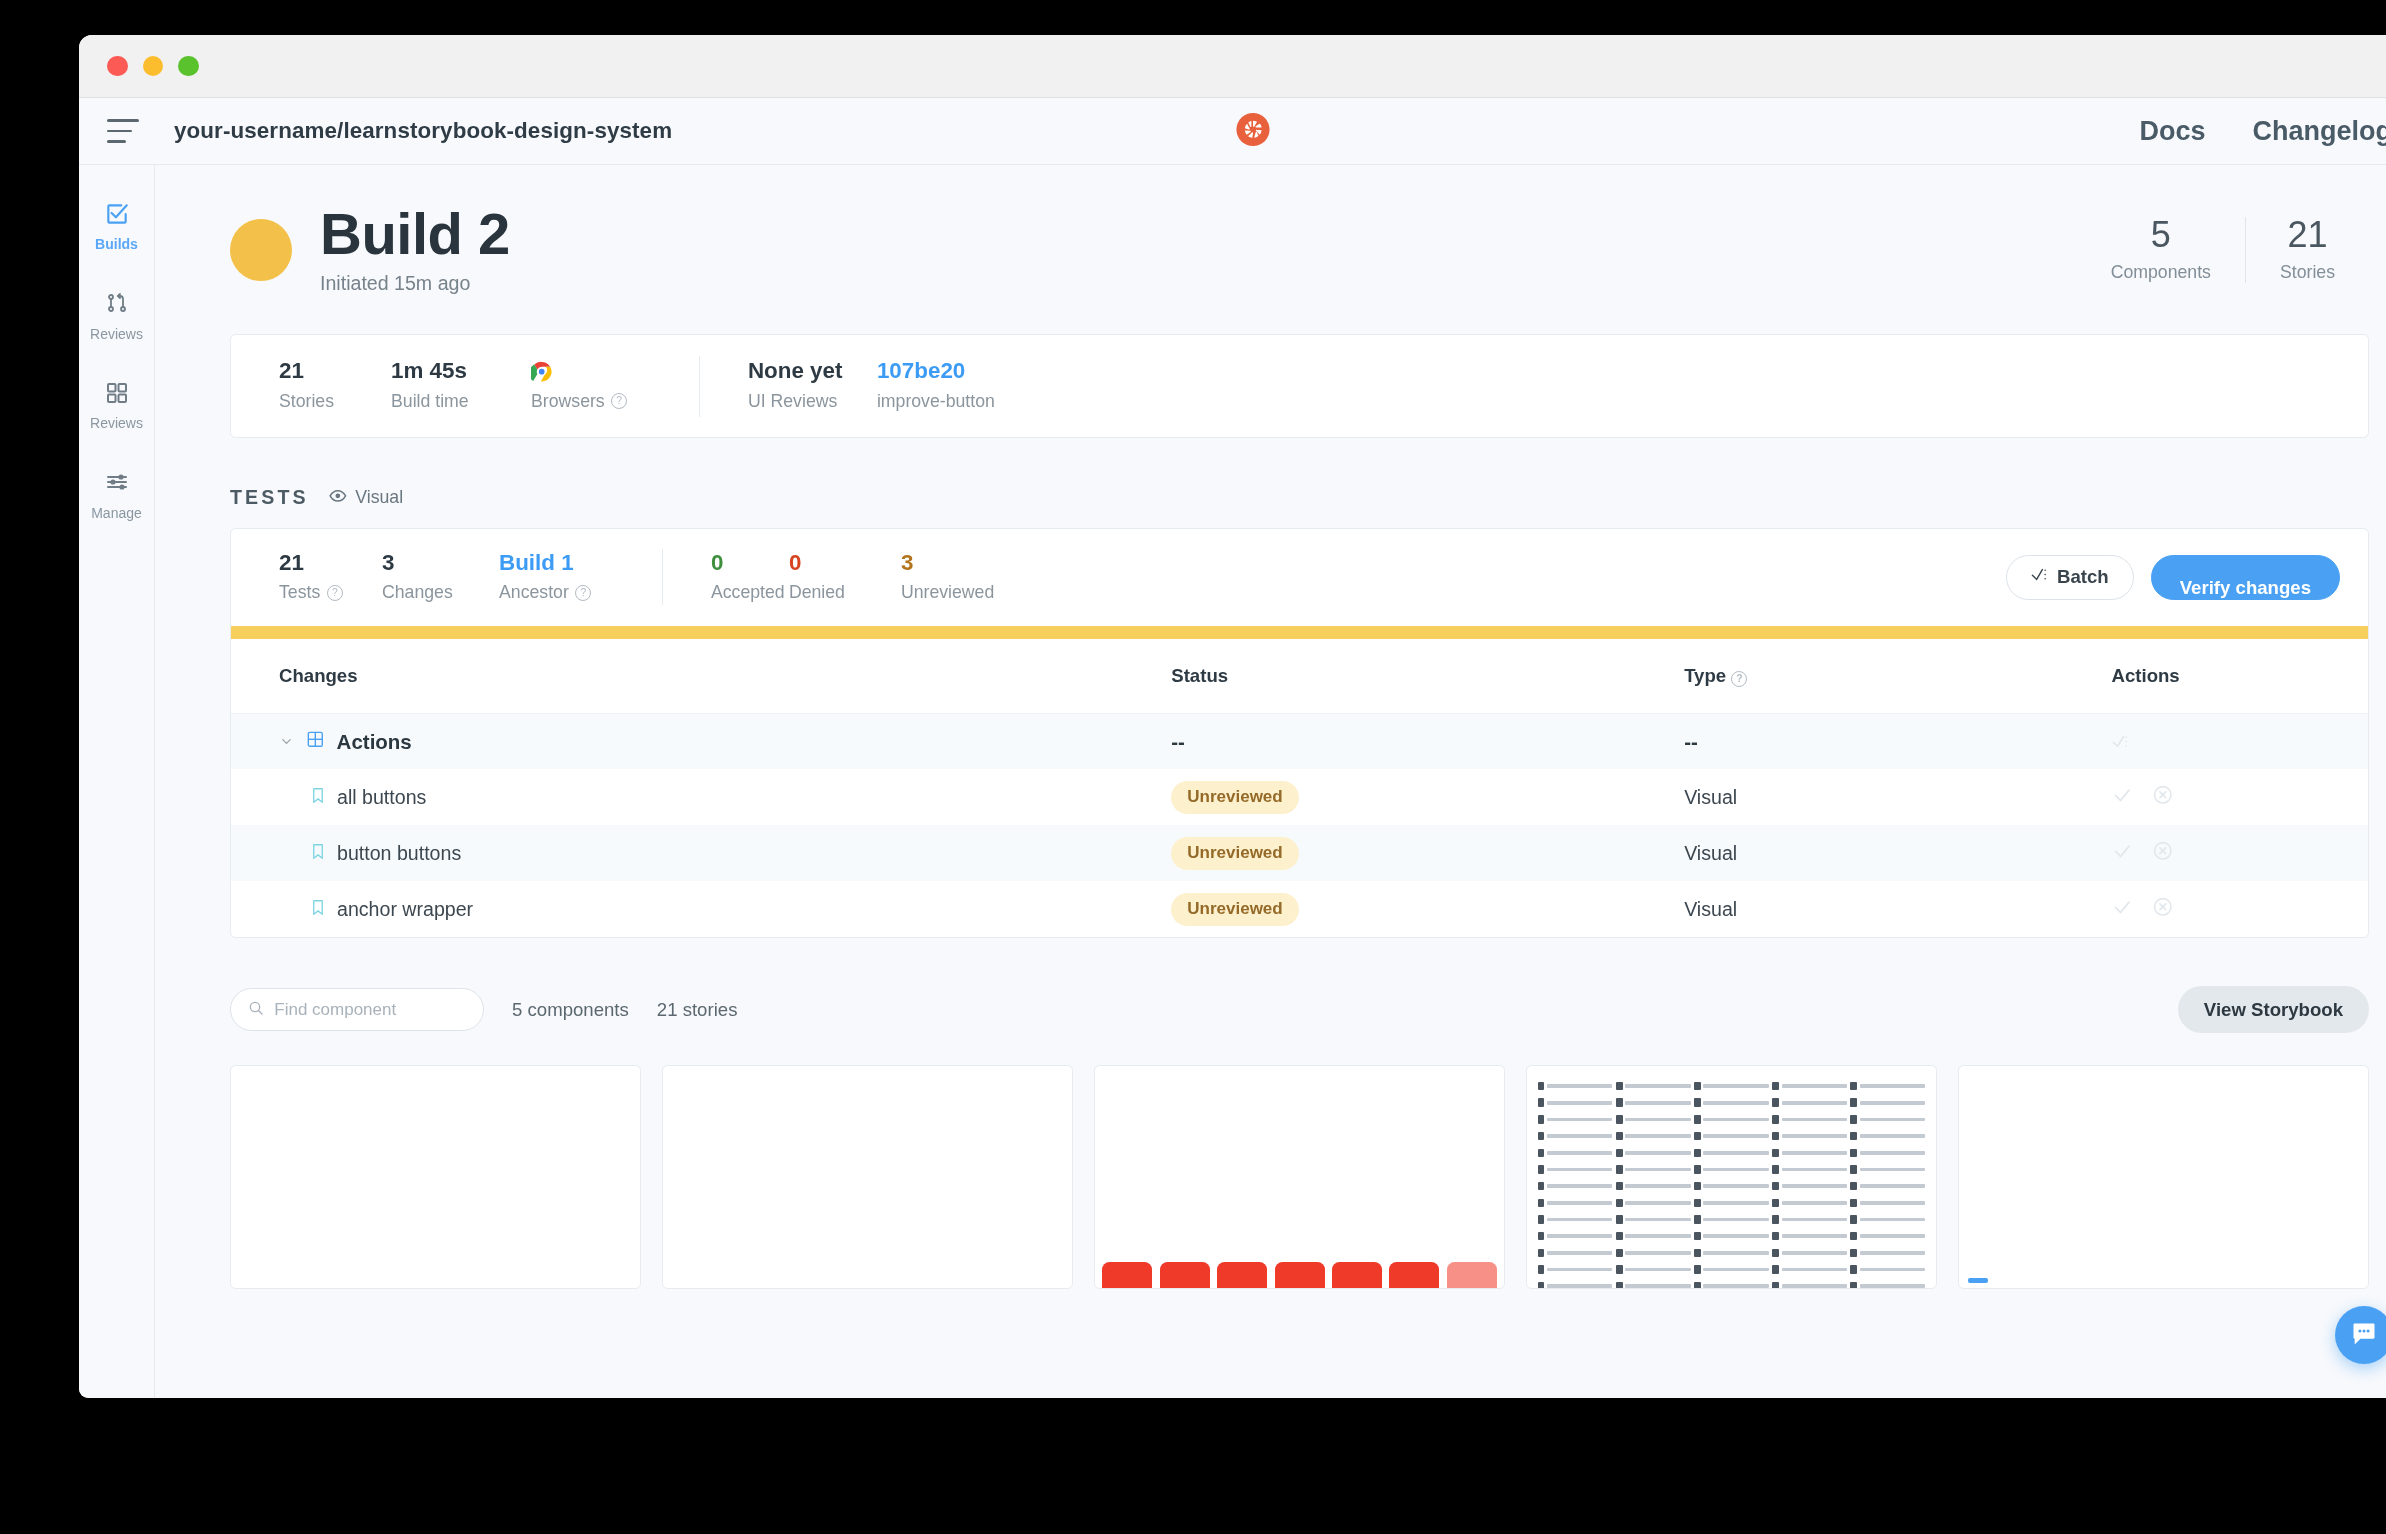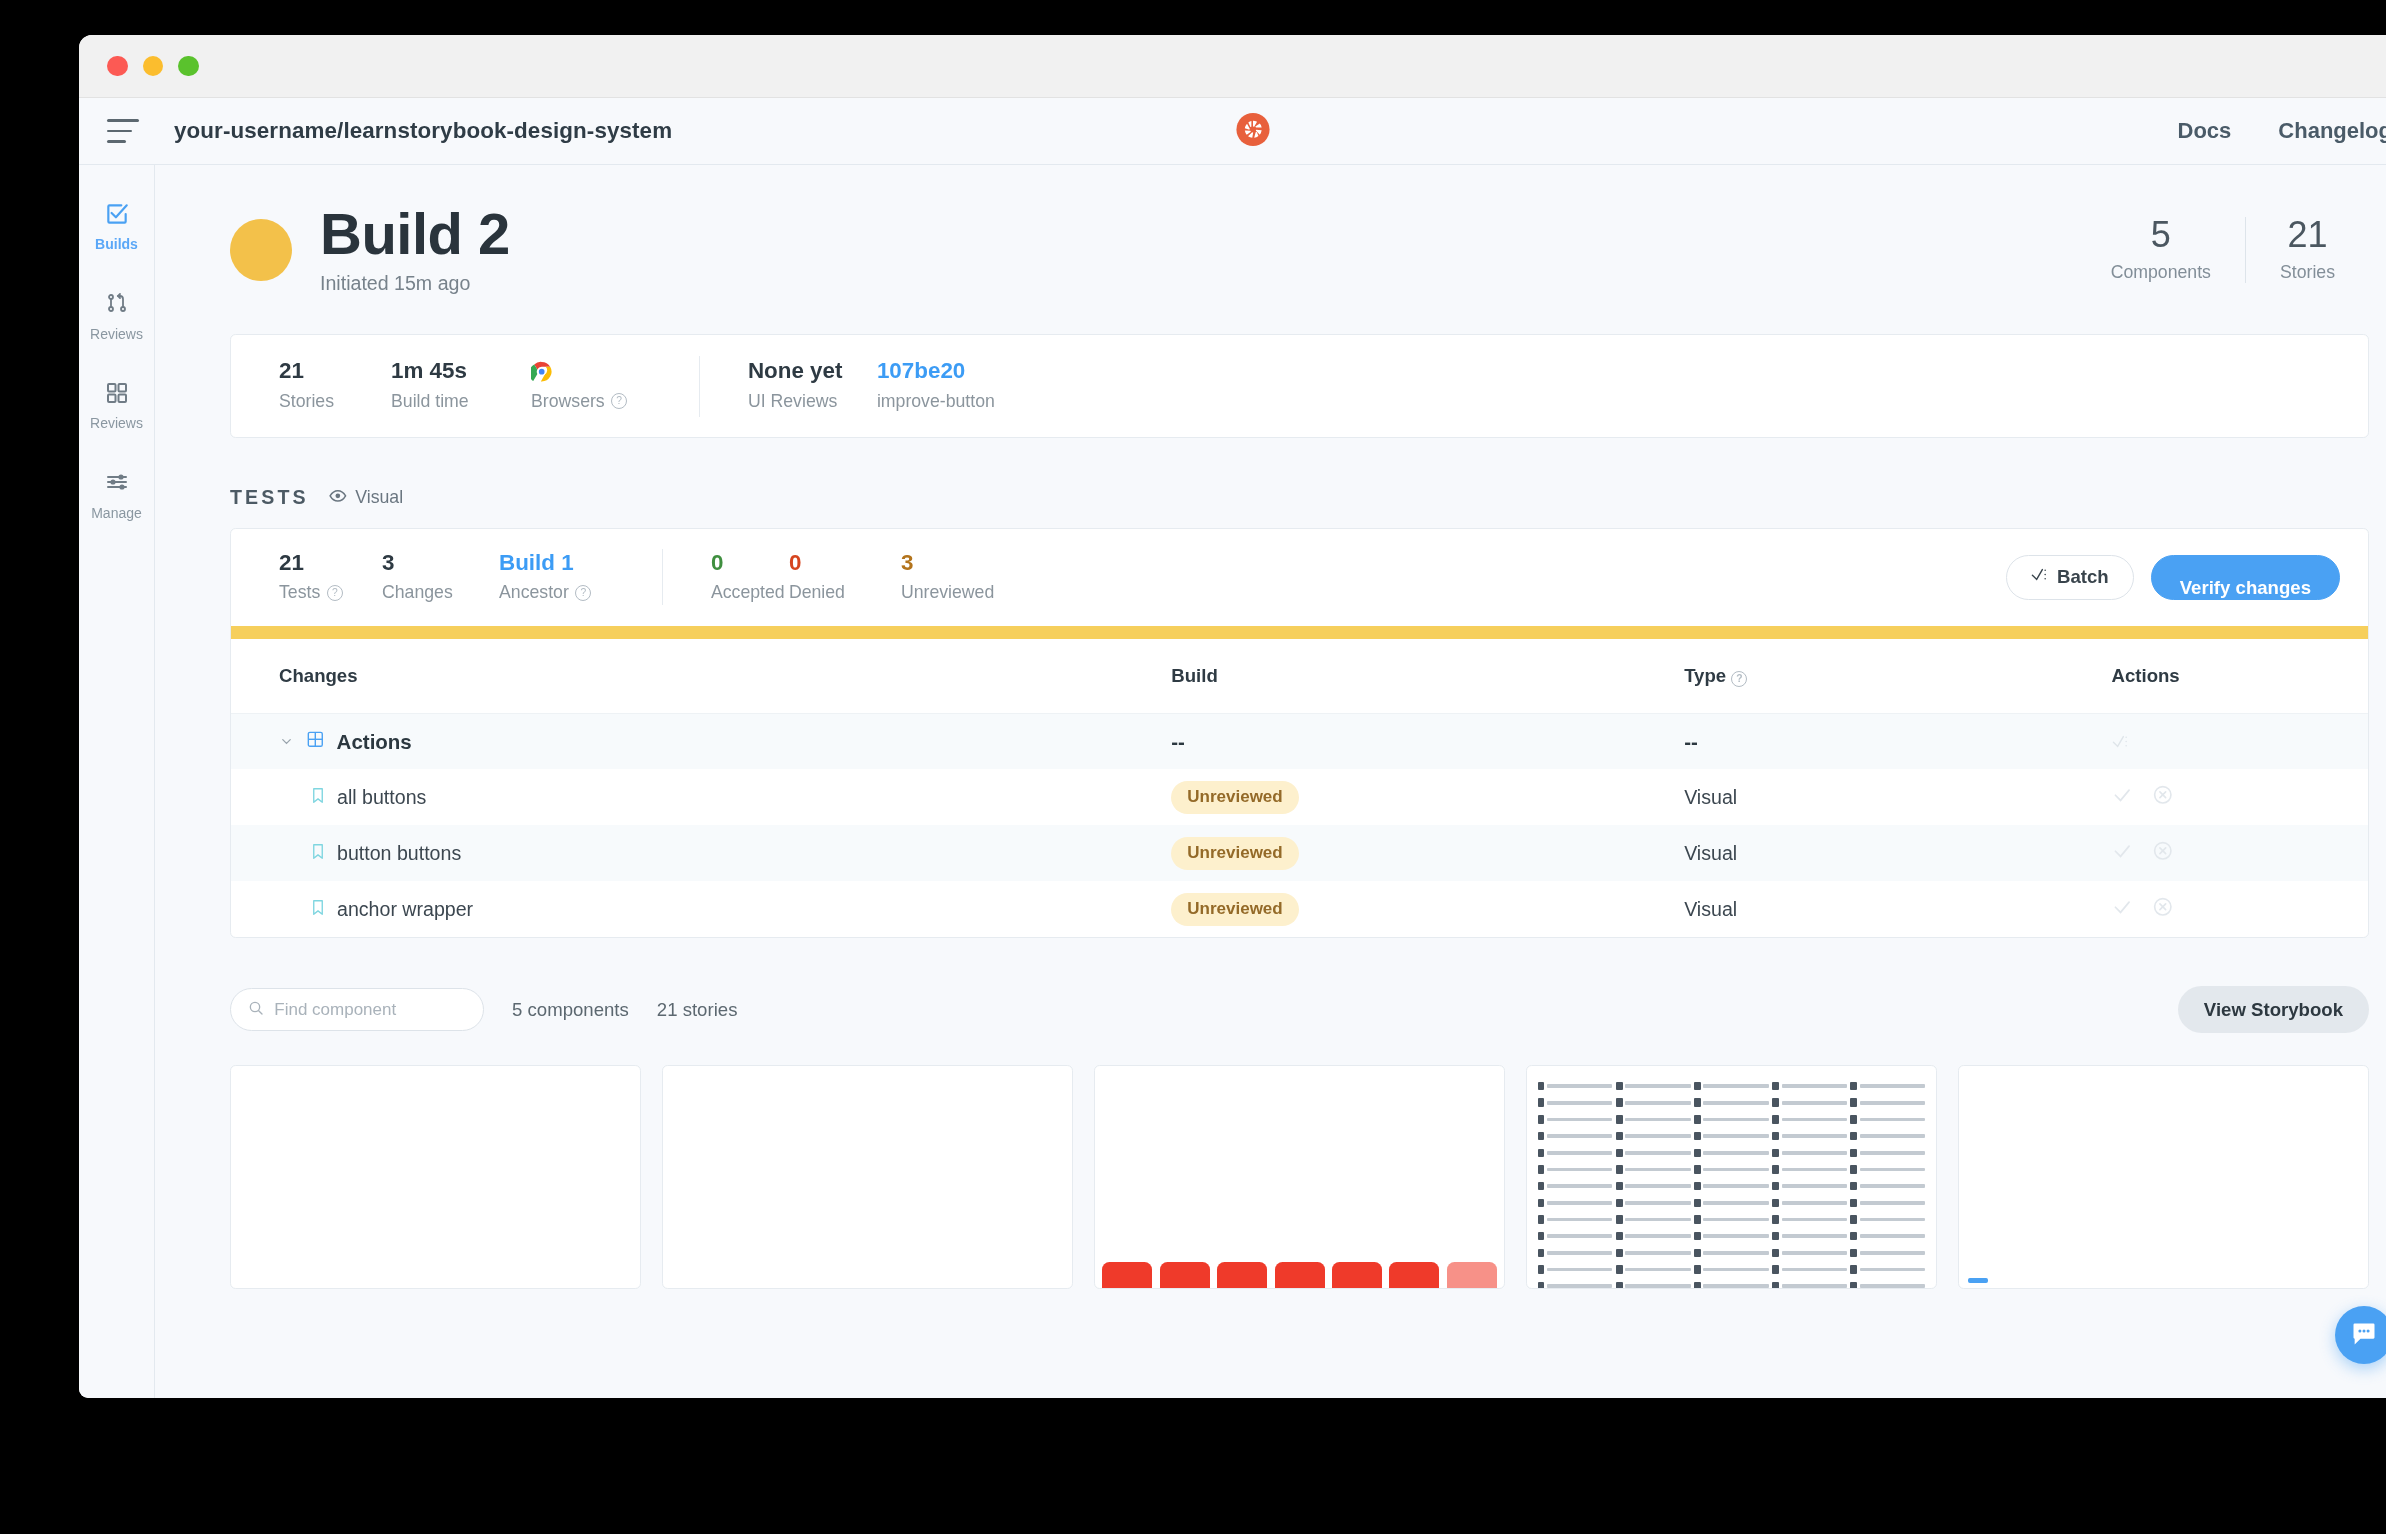--- a/index.html
+++ b/index.html
@@ -47,21 +47,21 @@
   .hamburger i:nth-child(2){ width:78%; }
   .hamburger i:nth-child(3){ width:58%; }
   .repo-path {
     margin-left: 35px;
     font-size: 22.4px; font-weight: 700; color: #2f3c46; letter-spacing: 0.1px;
   }
   .logo-wrap {
     position:absolute; left:50%; top:50%; transform: translate(-50%,-50%);
   }
   .header-right { margin-left:auto; display:flex; align-items:center; gap: 47px; }
-  .header-link { font-size: 22px; font-weight: 700; color: #4a5b68; cursor:pointer; }
+  .header-link { font-size: 27px; font-weight: 700; color: #4a5b68; cursor:pointer; }
 
   
   .body-wrap { flex: 1 1 auto; display: flex; min-height: 0; }
 
   .sidebar {
     width: 76px; flex: 0 0 76px;
     background: #f7f9fc;
     border-right: 0.9px solid #e3e9ef;
     padding-top: 35px;
     display: flex; flex-direction: column; align-items: center; gap: 37px;
@@ -397,21 +397,21 @@
             </div>
           </div>
         </div>
 
         <div class="yellow-strip"></div>
 
         <table class="changes">
           <thead>
             <tr>
               <th class="col-changes">Changes</th>
-              <th class="col-status">Build</th>
+              <th class="col-status">Status</th>
               <th class="col-type">
                 <span>Type</span>
                 <span class="qmark">?</span>
               </th>
               <th class="col-actions">Actions</th>
             </tr>
           </thead>
           <tbody>
             <tr class="group-row">
               <td class="col-changes">

